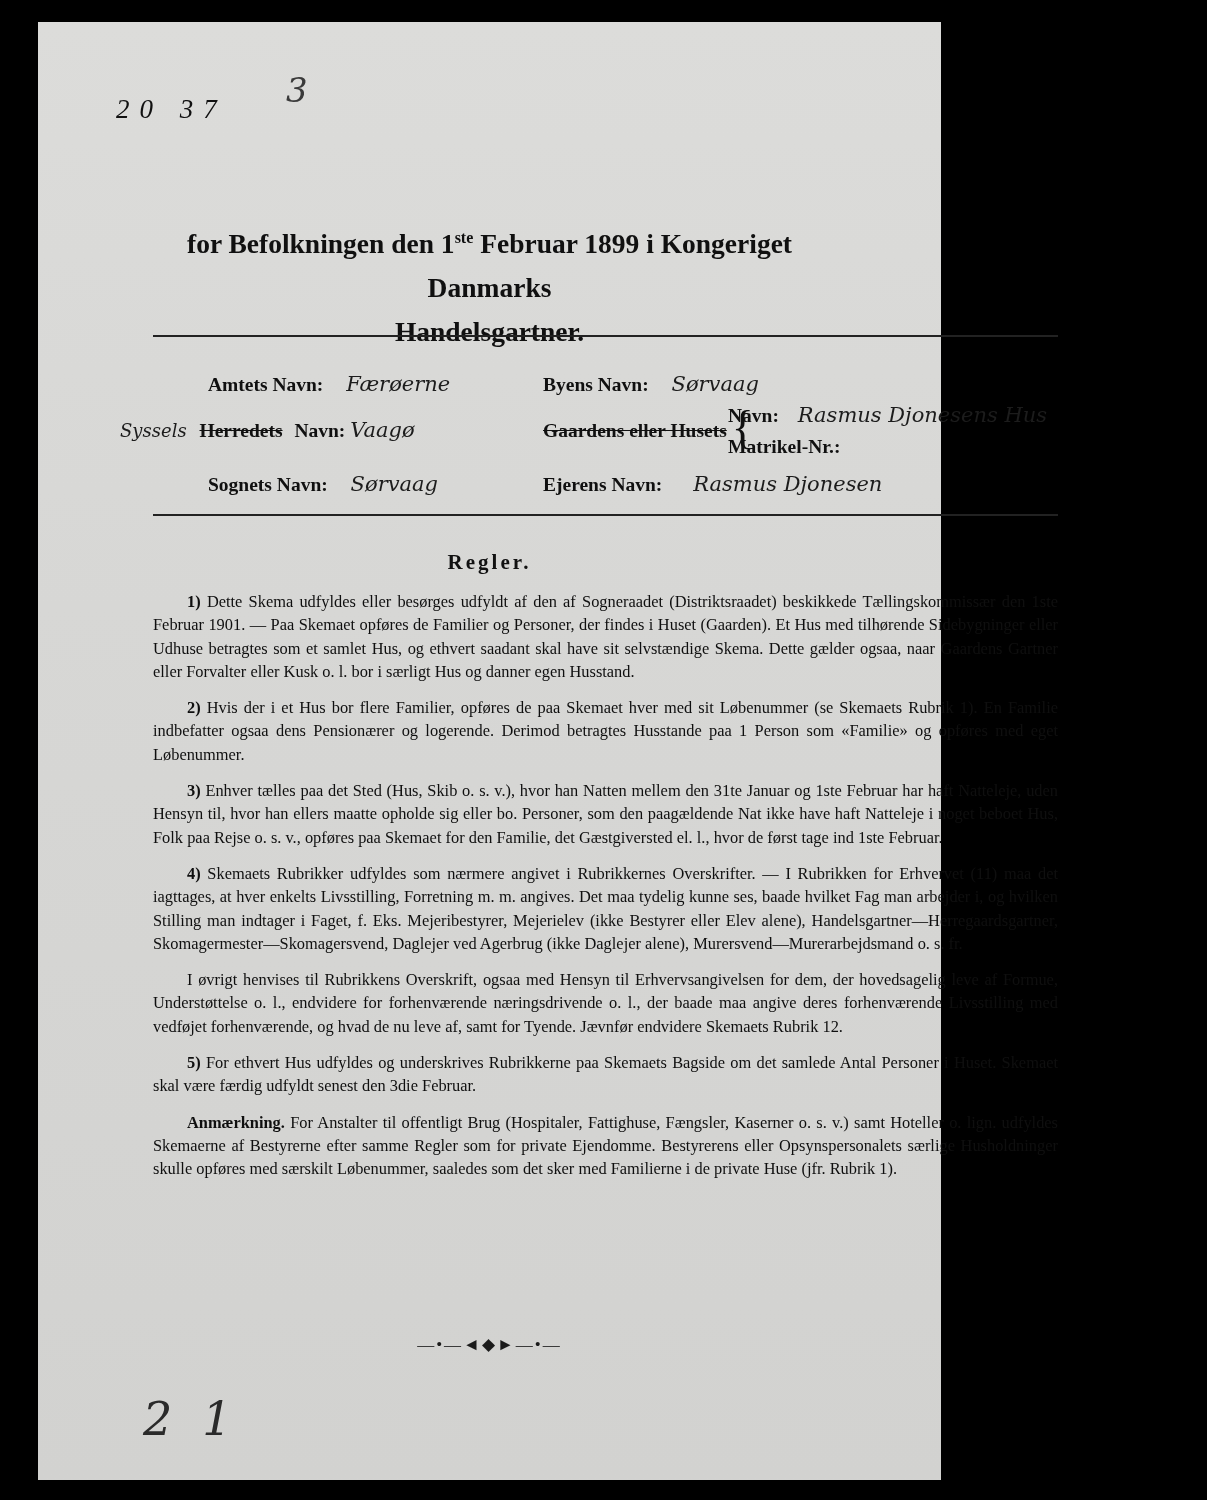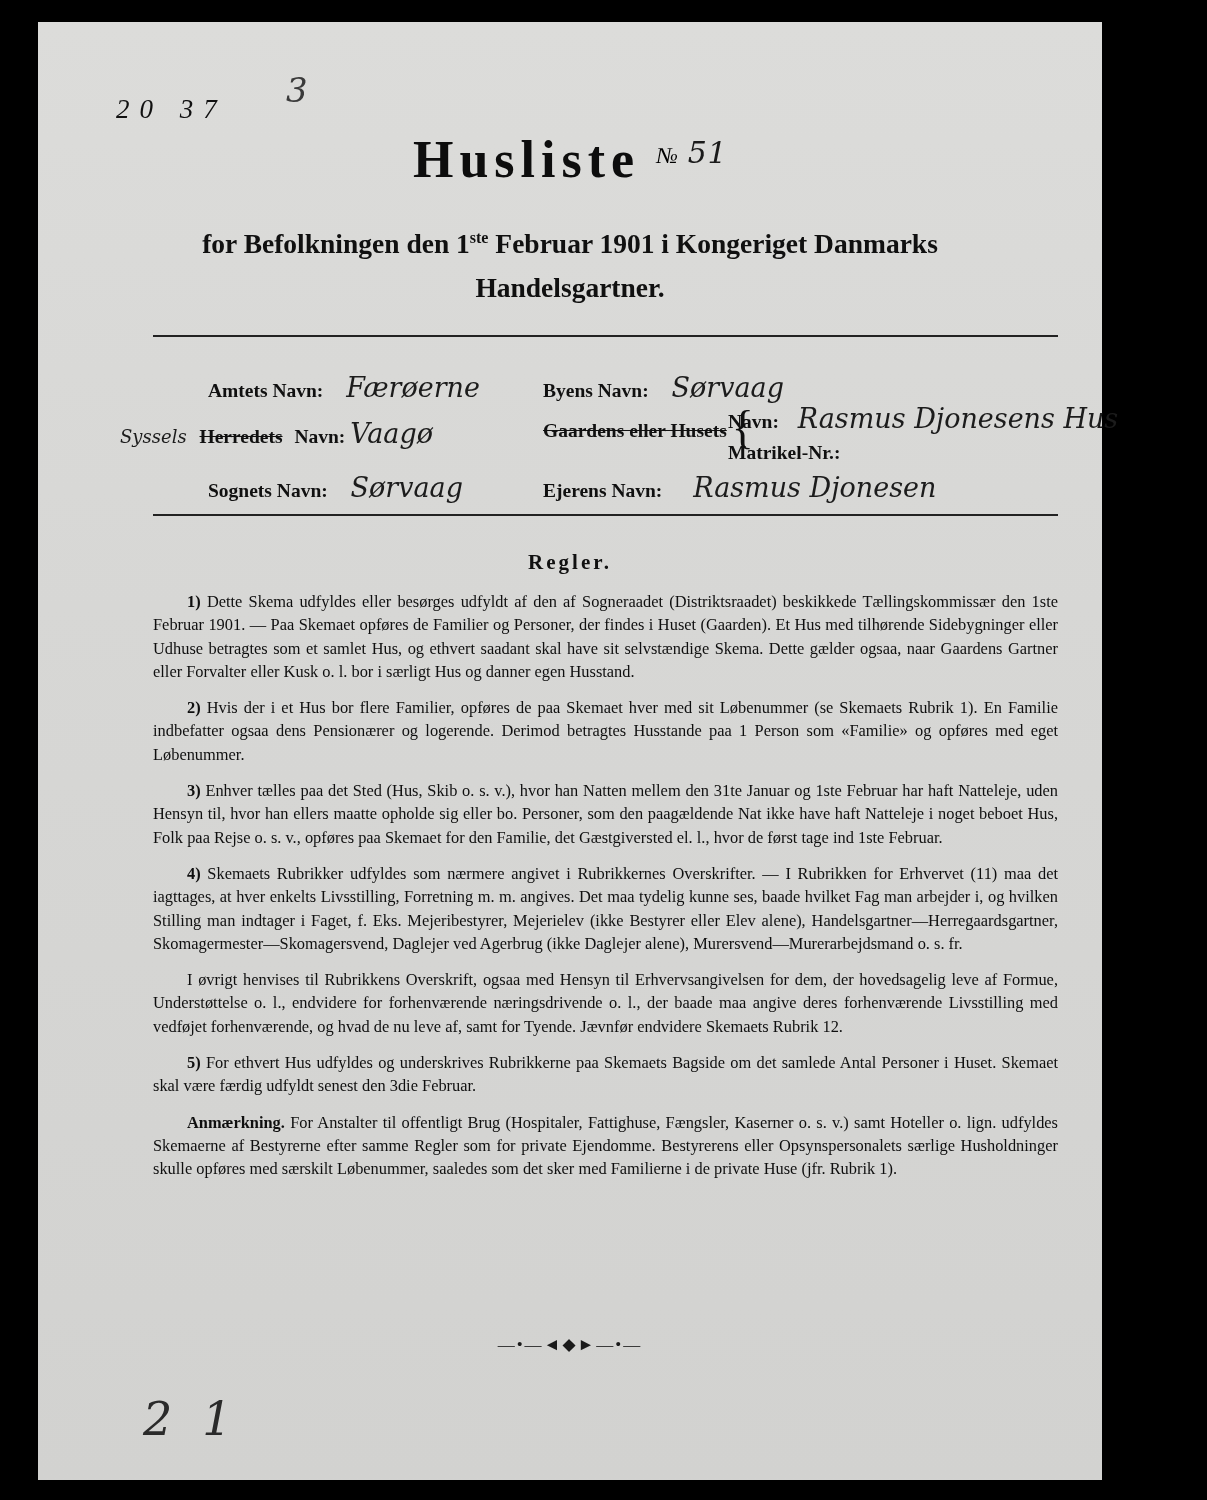--- a/index.html
+++ b/index.html
@@ -10,21 +10,21 @@
   body {
     width: 1207px;
     height: 1500px;
     font-family: "Liberation Serif", serif;
     overflow: hidden;
   }
   .page {
     position: absolute;
     left: 38px;
     top: 22px;
-    width: 1064px;
+    width: 903px;
     height: 1458px;
     background: #d9d9d7;
     box-sizing: border-box;
   }
   .paper-inner {
     position: absolute;
     left: 0;
     top: 0;
     right: 0;
     bottom: 0;
@@ -118,21 +118,21 @@
   .meta {
     position: absolute;
     left: 0; right: 0;
     top: 328px;
     font-size: 19.5px;
     color: #101010;
   }
   .meta-row { position: absolute; white-space: nowrap; }
   .lbl { font-weight: bold; }
   .strike { text-decoration: line-through; font-weight: bold; }
-  .hw { font-family: "DejaVu Serif", serif; font-style: italic; font-size: 27px; color: #1c1c1c; }
+  .hw { font-family: "DejaVu Serif", serif; font-style: italic; font-size: 21px; color: #1c1c1c; }
   .hw-sm { font-size: 18px; }
 
   .brace {
     font-size: 46px;
     line-height: 0;
     position: relative;
     top: 6px;
   }
 
   .regler {
@@ -169,26 +169,23 @@
 </style>
 </head>
 <body>
 
 <div class="page">
   <div class="paper-inner">
 
     <div class="stamp-num hand">20  37</div>
     <div class="pencil-3">3</div>
 
-    <div class="title">
-      <span class="main">Husliste</span><span class="no">№</span><span class="no-val hand">51</span>
-    </div>
 
     <div class="subtitle">
-      <span>for Befolkningen den 1</span><sup>ste</sup><span> Februar 1901 i Kongeriget Danmarks</span><br>
+      <span>for Befolkningen den 1</span><sup>ste</sup><span> Februar 1899 i Kongeriget Danmarks</span><br>
       <span>Handelsgartner.</span>
     </div>
 
     <div class="rule rule-top"></div>
 
     <div class="meta">
 
       <div class="meta-row" style="left:170px; top:22px;">
         <span class="lbl">Amtets Navn:</span>
         <span class="hw" style="margin-left:18px;">Færøerne</span>

